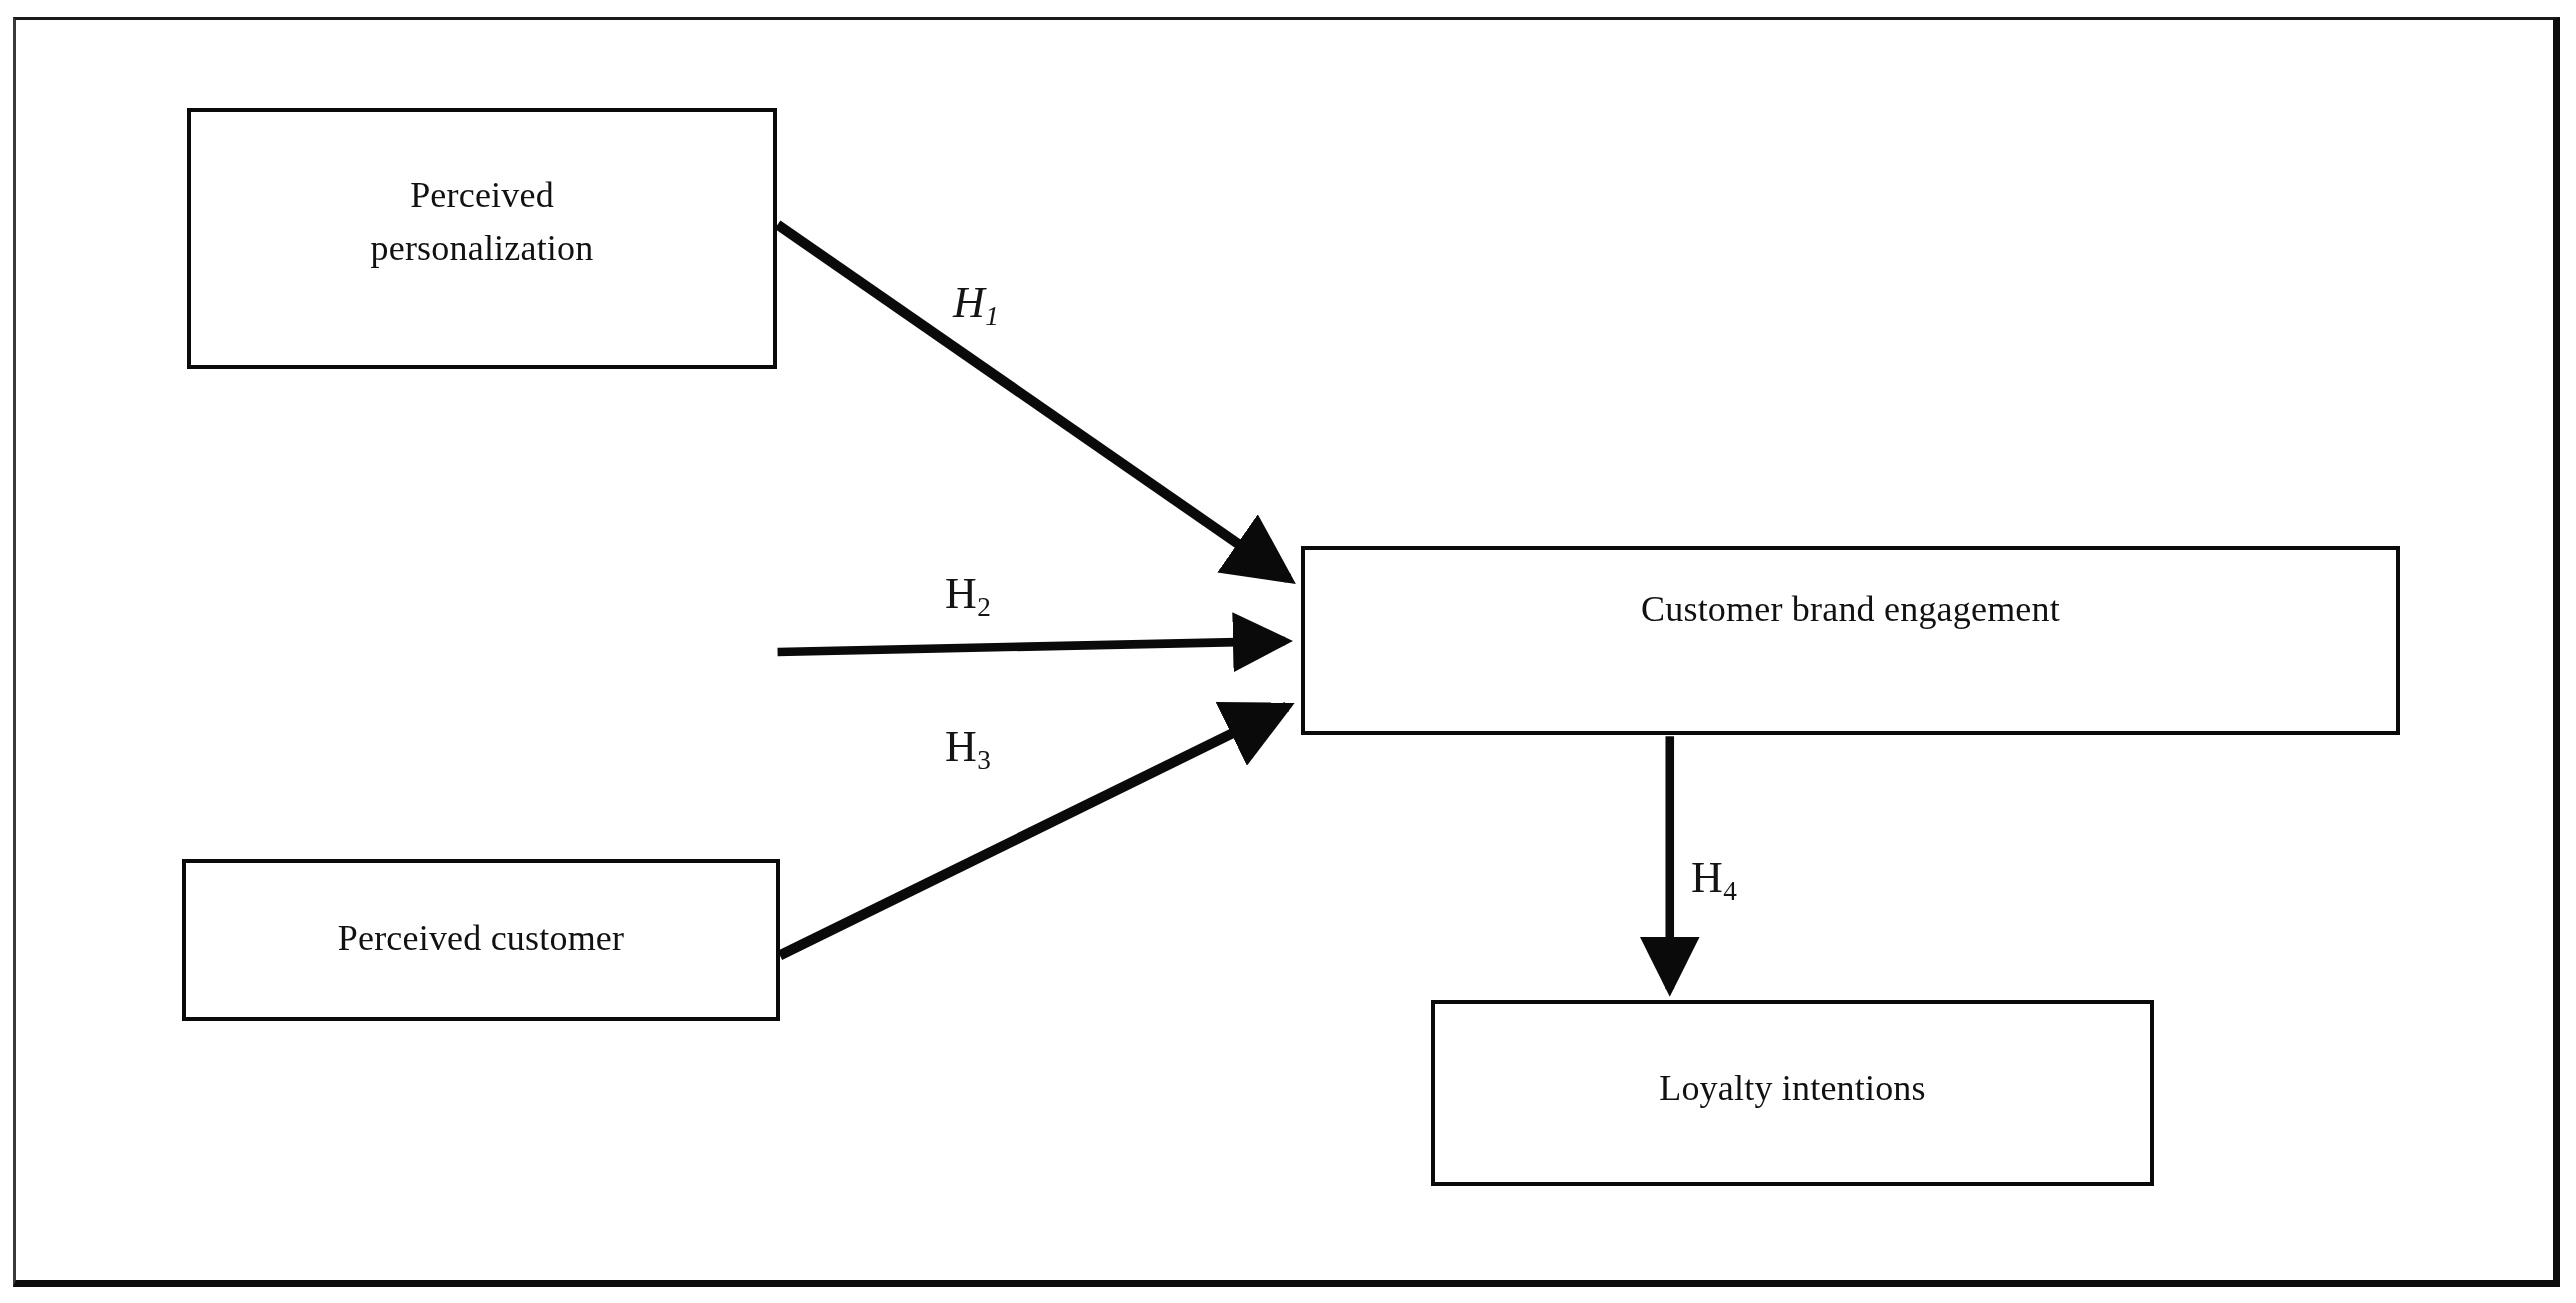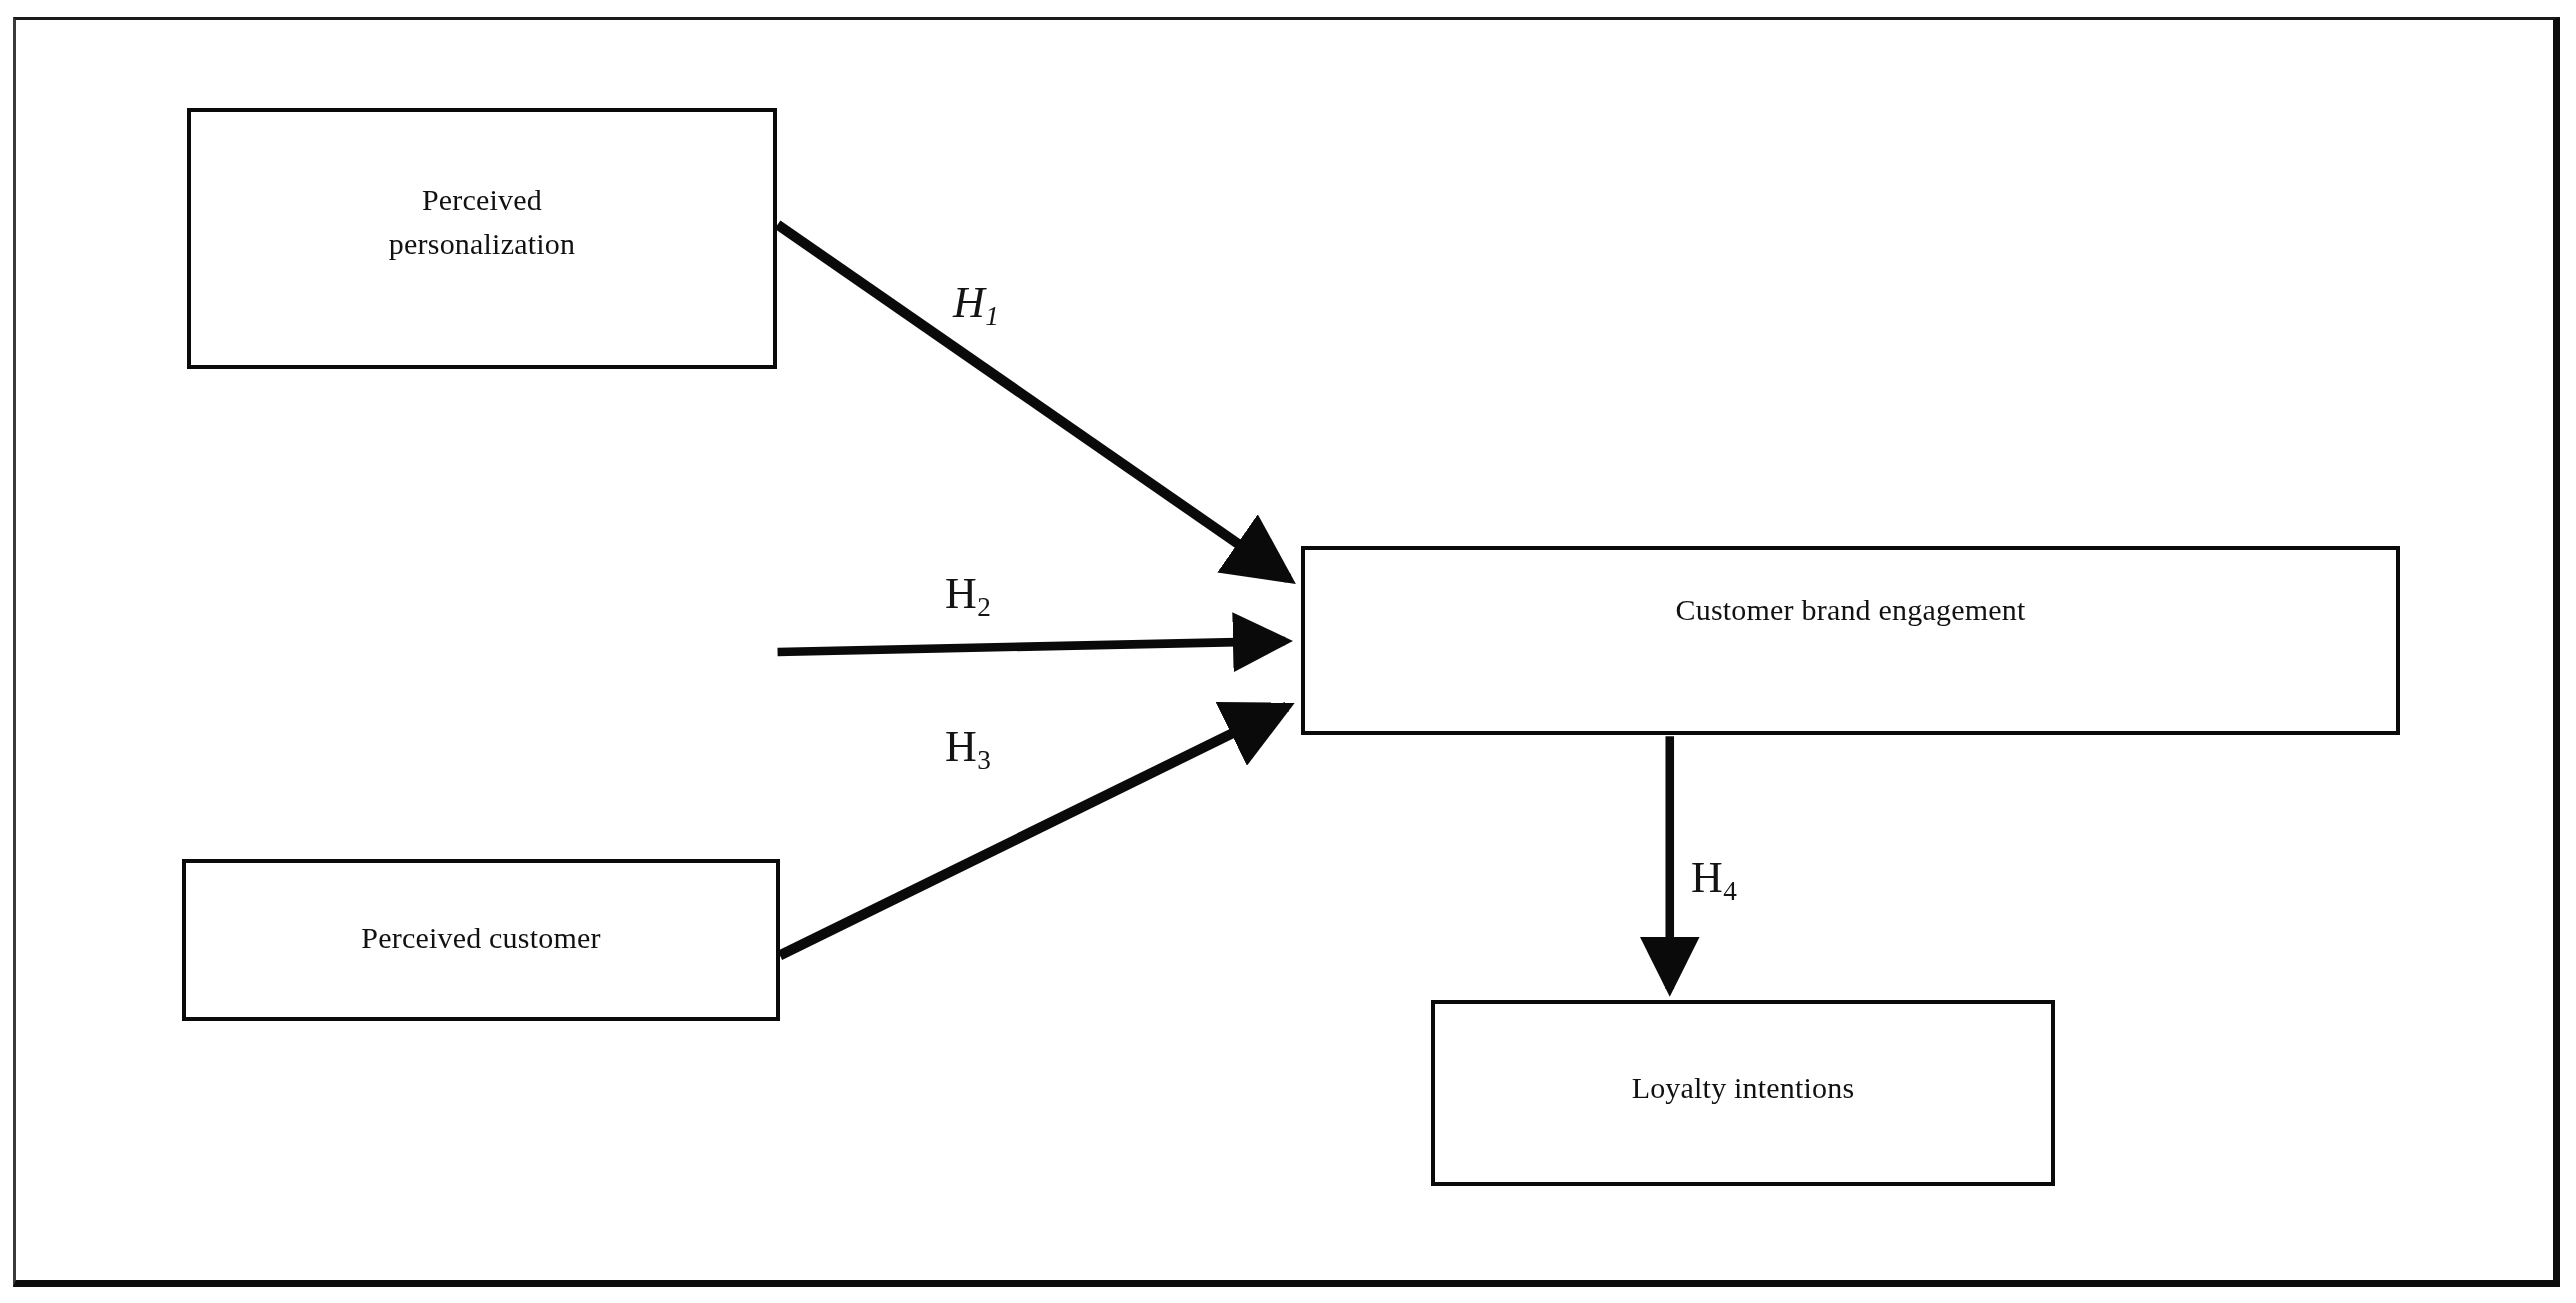--- a/index.html
+++ b/index.html
@@ -34,21 +34,21 @@
   .node-box {
     position: absolute;
     box-sizing: border-box;
     background: #ffffff;
     border: 4.7px solid #0a0a0a;
     display: flex;
     align-items: center;
     justify-content: center;
   }
   .node-label {
-    font-size: 30px;
+    font-size: 36px;
     line-height: 1.45;
     color: #111111;
     text-align: center;
     letter-spacing: 0.2px;
     padding: 0 14px;
     white-space: pre-line;
   }
   
   #box-perceived-personalization {
     left: 187px;  top: 108px;  width: 590px;  height: 261px;
@@ -70,21 +70,21 @@
   #box-perceived-benefits .node-label {
     transform: translateY(-2.3px);
   }
   #box-customer-brand-engagement {
     left: 1301px; top: 546px;  width: 1099px; height: 189px;
   }
   #box-customer-brand-engagement .node-label {
     transform: translateY(-31px);
   }
   #box-loyalty-intentions {
-    left: 1431px; top: 1000px; width: 624px;  height: 186px;
+    left: 1431px; top: 1000px; width: 723px;  height: 186px;
   }
   #box-loyalty-intentions .node-label {
     transform: translateY(-4.7px);
   }
   
   #connector-layer {
     position: absolute;
     left: 0; top: 0;
     width: 2576px;
     height: 1304px;

